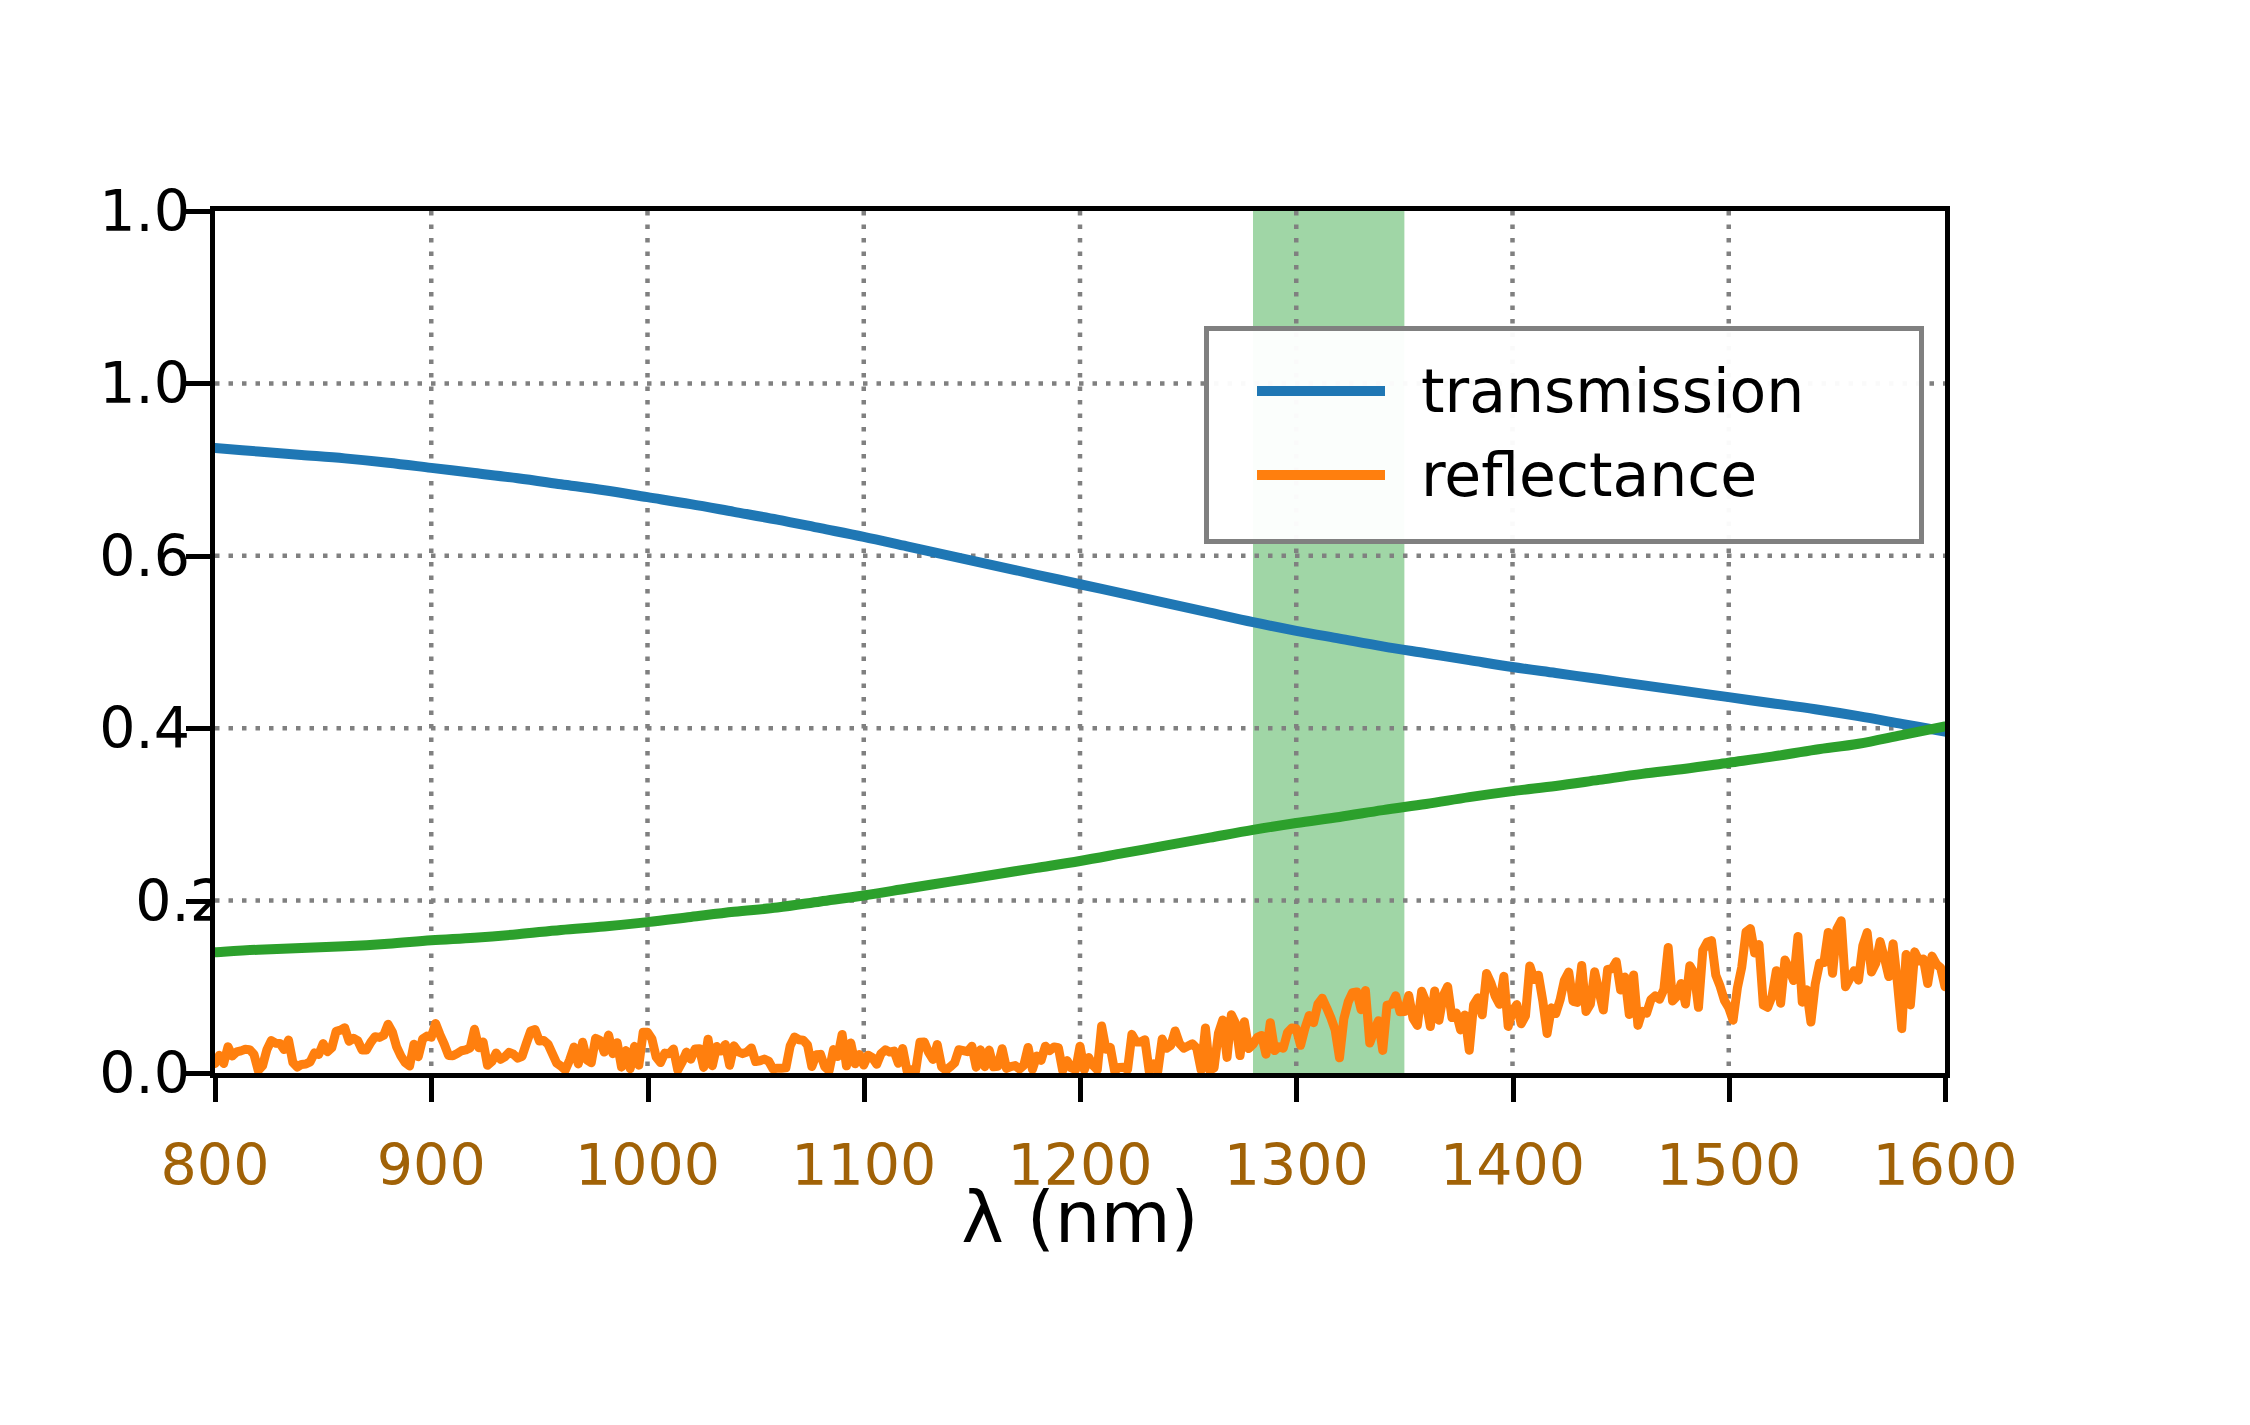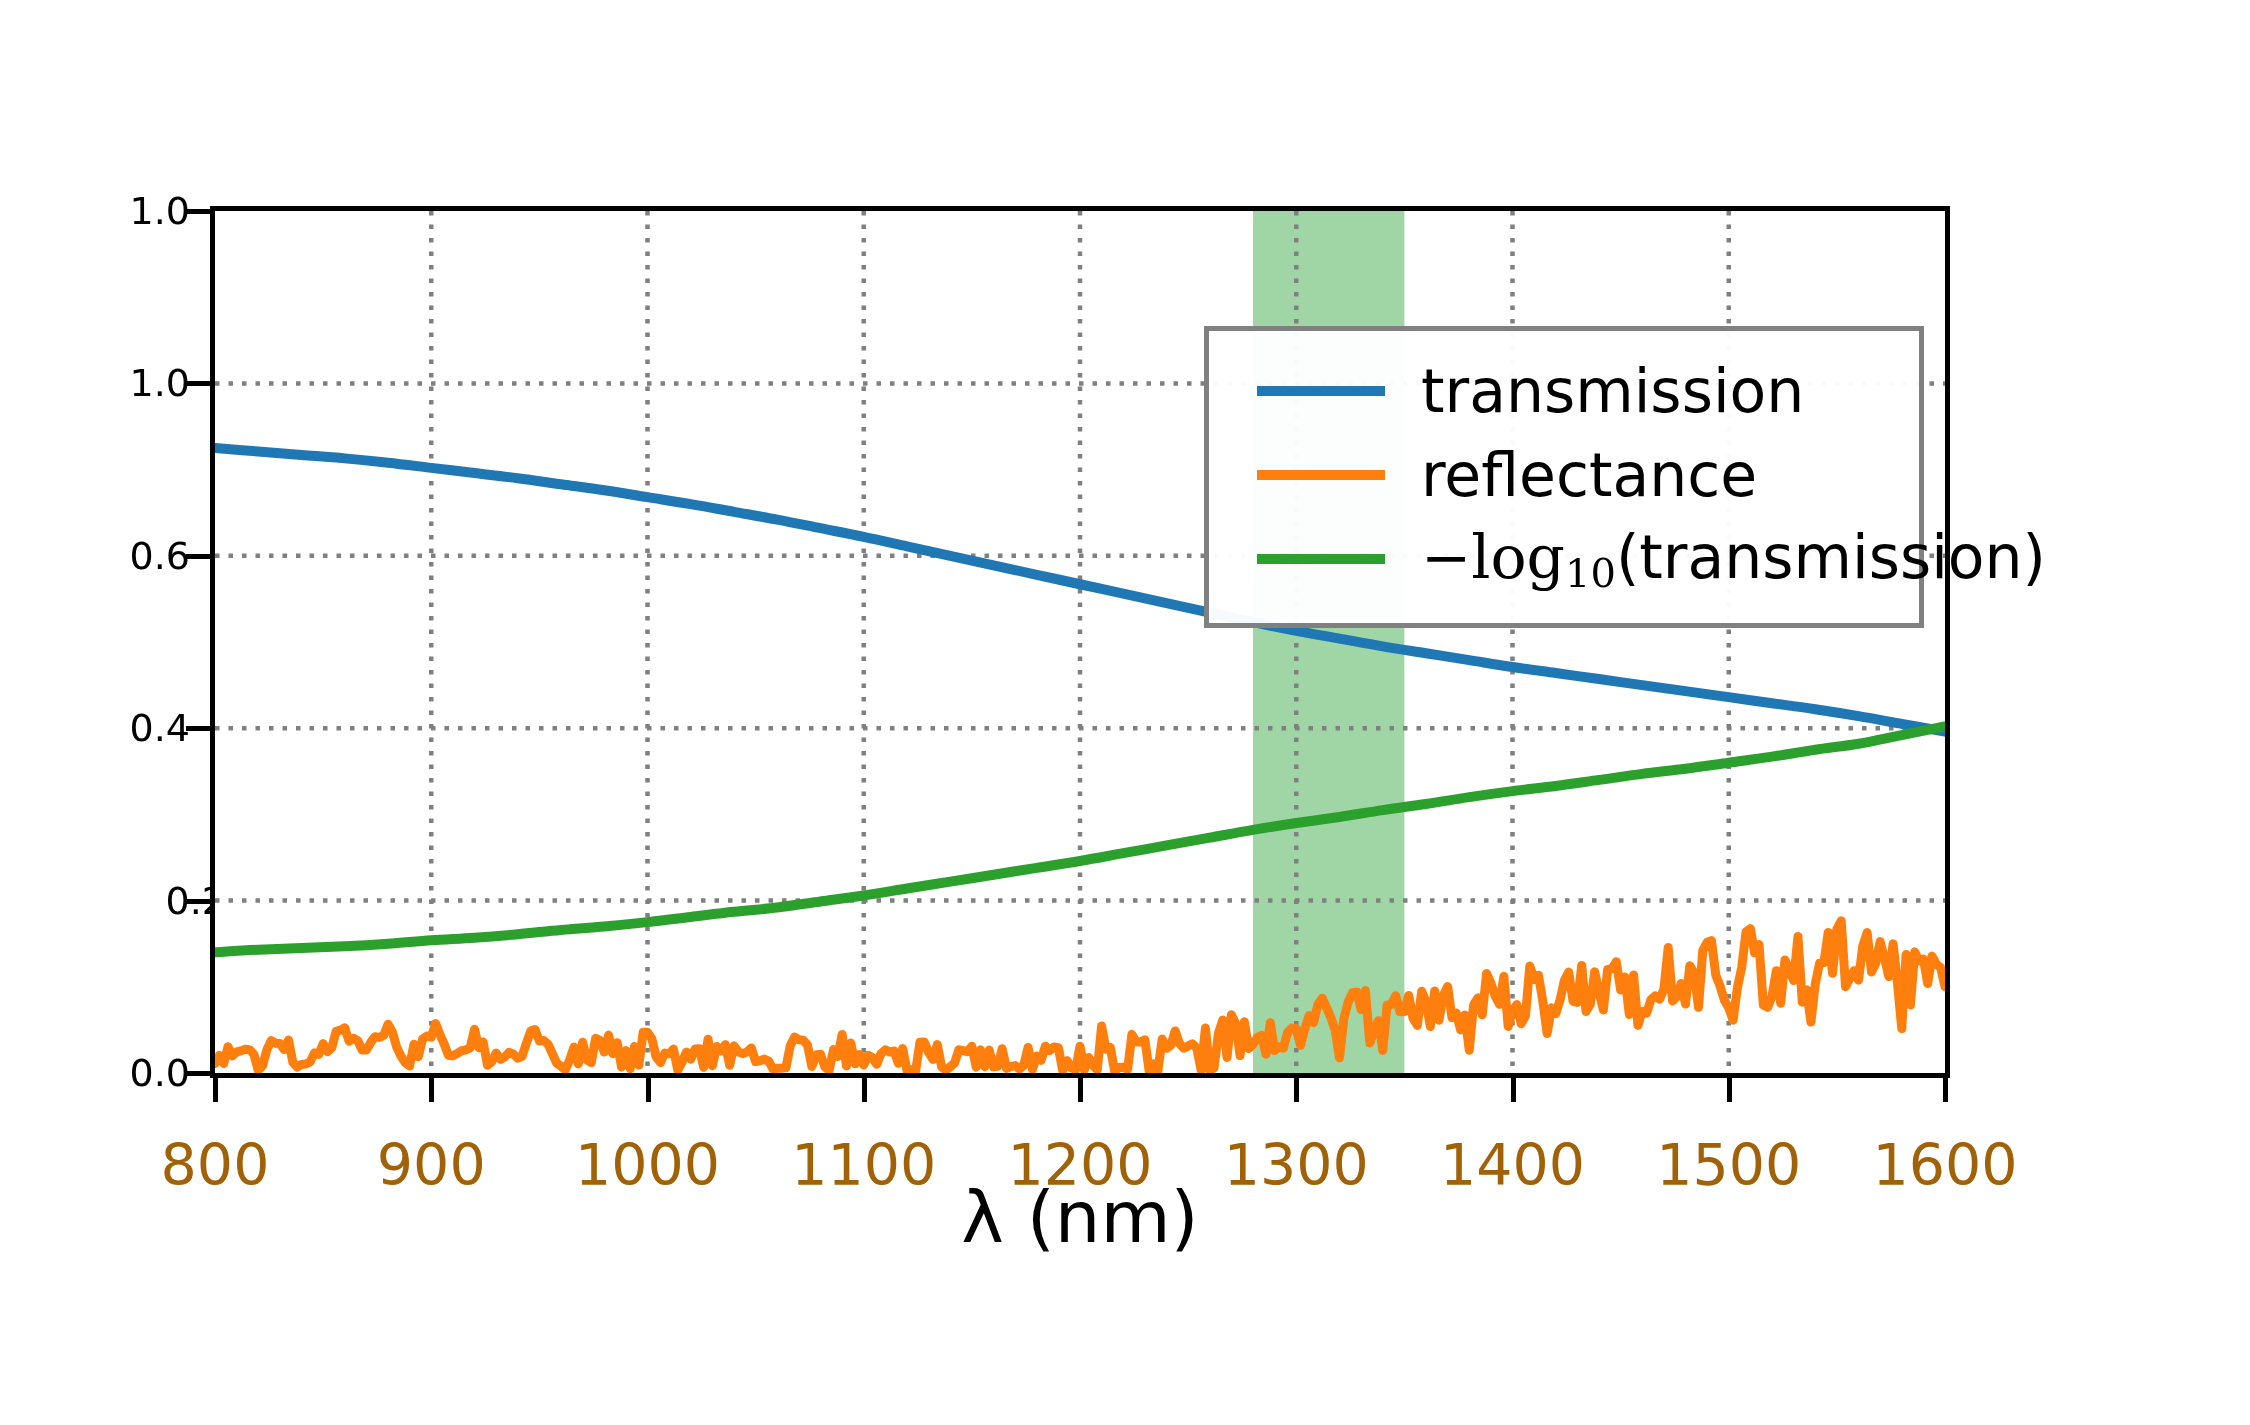--- a/index.html
+++ b/index.html
@@ -40,21 +40,21 @@
     top: 0;
     width: 100%;
     height: 100%;
     display: block;
   }
   .ytick-wrap {
     position: absolute;
     left: 0;
     width: 190px;
     text-align: right;
-    font-size: 38px;
+    font-size: 57px;
     color: #000;
     transform: translateY(-50%);
     white-space: nowrap;
   }
   .xtick-wrap {
     position: absolute;
     top: 1132px;
     font-size: 57px;
     color: #a16207;
     transform: translateX(-50%);
@@ -196,19 +196,15 @@
 
   <div id="legend">
     <div class="legend-row">
       <div class="legend-swatch" style="background:#1f77b4"></div>
       <div class="legend-label">transmission</div>
     </div>
     <div class="legend-row">
       <div class="legend-swatch" style="background:#ff7f0e"></div>
       <div class="legend-label">reflectance</div>
     </div>
-    <div class="legend-row">
-      <div class="legend-swatch" style="background:#2ca02c"></div>
-      <div class="legend-label math"><span>−log</span><span class="sub">10</span><span class="paren-text">(transmission)</span></div>
-    </div>
   </div>
 
 </div>
 
 </body></html>

